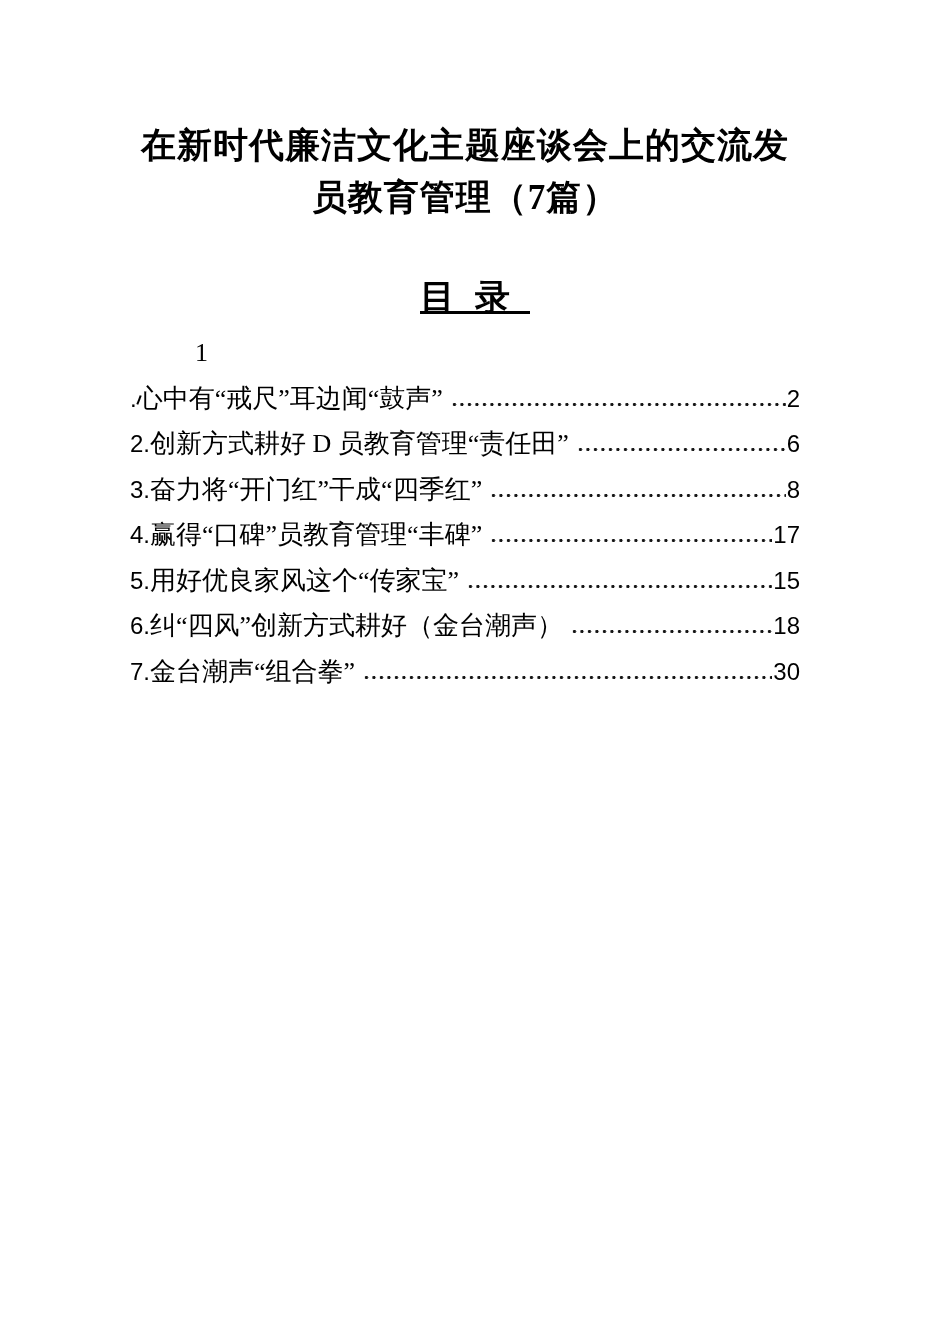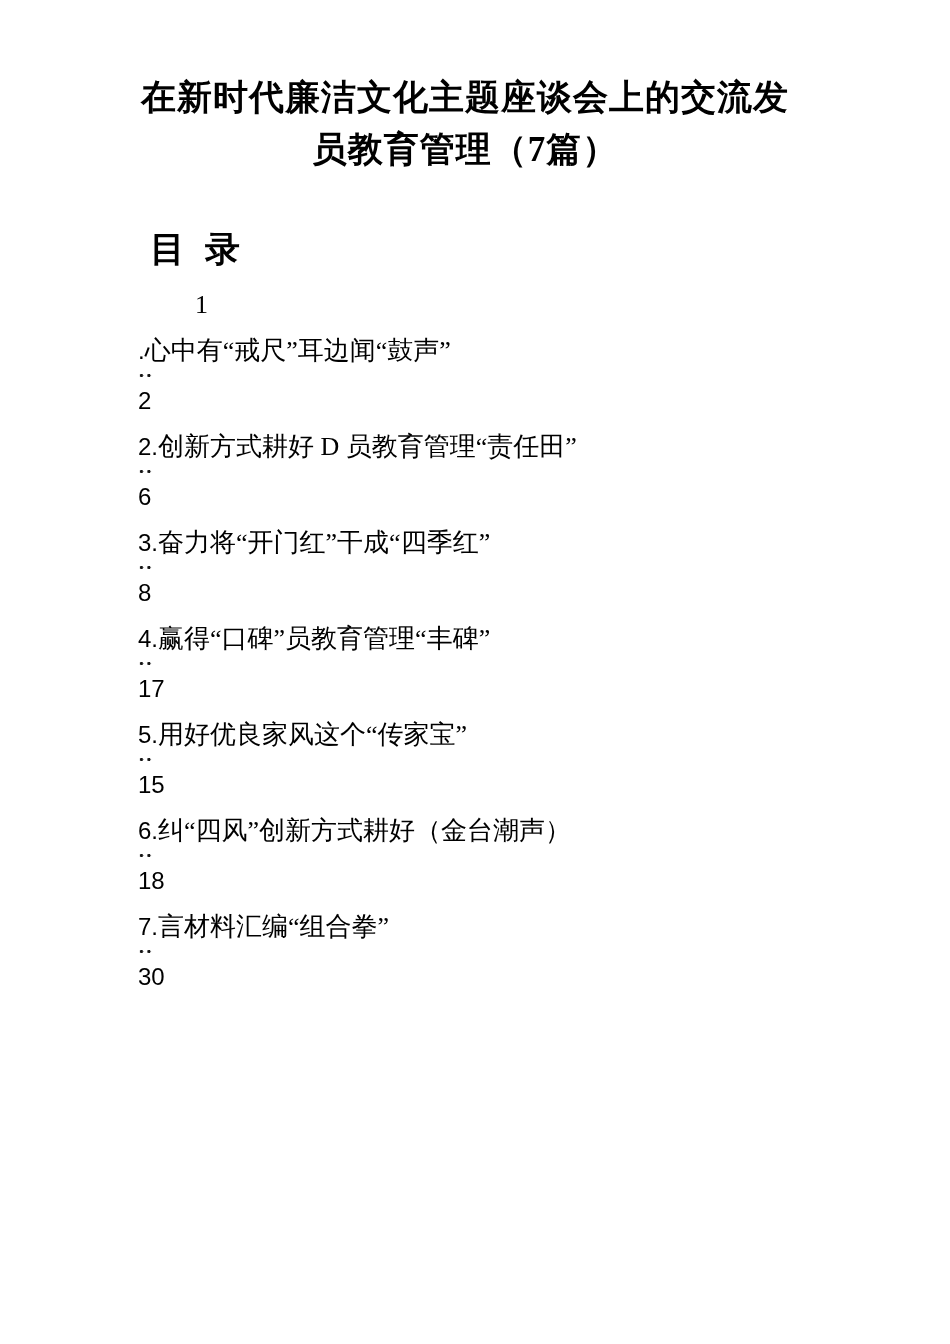--- a/index.html
+++ b/index.html
@@ -6,60 +6,61 @@
     margin: 0;
     padding: 0;
     background: #ffffff;
   }
   .page {
     position: relative;
     width: 950px;
     height: 1344px;
     background: #ffffff;
     box-sizing: border-box;
-    padding: 72px 150px 0 130px;
+    padding: 120px 150px 0 130px;
     color: #000000;
     font-family: "Liberation Serif", "DejaVu Serif", serif;
     overflow: hidden;
   }
   .doc-title {
     margin: 0;
     text-align: center;
     font-size: 35px;
     font-weight: bold;
     line-height: 52px;
     letter-spacing: 1px;
   }
   .doc-title .title-line {
     display: block;
     white-space: nowrap;
   }
   .toc-heading {
     margin: 48px 0 0 0;
+    text-align: center;
     font-size: 35px;
     font-weight: bold;
     line-height: 52px;
     letter-spacing: 20px;
     text-indent: 20px;
+    text-decoration: underline;
   }
   .toc {
     margin-top: 6px;
   }
   .toc-orphan {
     padding-left: 65px;
     font-size: 26px;
     line-height: 45.5px;
   }
   .toc-row {
     display: flex;
     align-items: baseline;
     font-size: 26px;
     line-height: 45.5px;
     white-space: nowrap;
-    flex-direction: column;
   }
   .toc-entry-text {
     flex: 0 0 auto;
   }
   .toc-entry-number,
   .toc-entry-page {
     font-family: "Liberation Sans", "DejaVu Sans", sans-serif;
     font-size: 24px;
   }
   .dot-leader {
@@ -120,19 +121,19 @@
       <span class="toc-entry-page">15</span>
     </div>
 
     <div class="toc-row">
       <span class="toc-entry-text"><span class="toc-entry-number">6.</span><span class="toc-entry-title">纠“四风”创新方式耕好（金台潮声）</span></span>
       <span class="dot-leader"></span>
       <span class="toc-entry-page">18</span>
     </div>
 
     <div class="toc-row">
-      <span class="toc-entry-text"><span class="toc-entry-number">7.</span><span class="toc-entry-title">言材料汇编“组合拳”</span></span>
+      <span class="toc-entry-text"><span class="toc-entry-number">7.</span><span class="toc-entry-title">金台潮声“组合拳”</span></span>
       <span class="dot-leader"></span>
       <span class="toc-entry-page">30</span>
     </div>
 
   </div>
 </div>
 
 </body></html>

